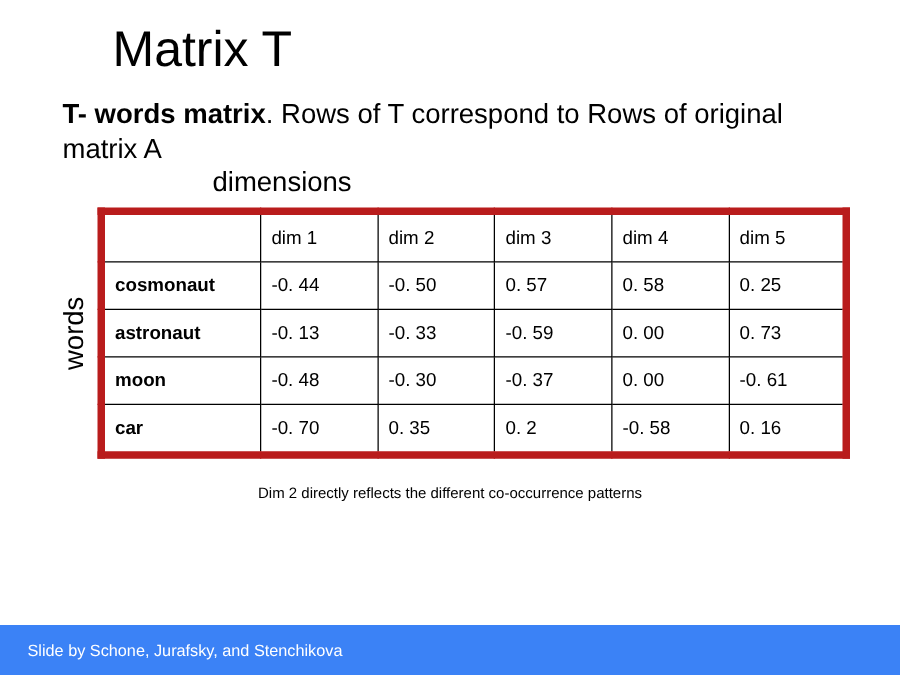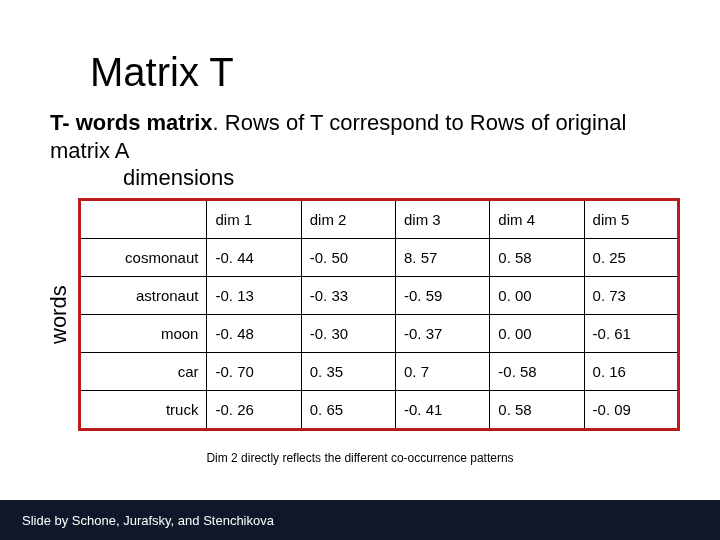--- a/index.html
+++ b/index.html
@@ -1,29 +1,29 @@
 <!DOCTYPE html>
 <html><head>
 <meta charset="utf-8">
 <style>
   * { margin: 0; padding: 0; box-sizing: border-box; }
   html, body { width: 720px; height: 540px; font-family: Verdana, Geneva, sans-serif; background: #fff; overflow: hidden; }
   .slide { position: relative; width: 720px; height: 540px; padding: 18px 40px 0 40px; }
-  .title { font-size: 40px; font-weight: 400; margin-left: 50px; margin-bottom: 14px; color: #000; margin-top: 32px; }
+  .title { font-size: 40px; font-weight: 400; margin-left: 50px; margin-bottom: 14px; color: #000; }
   .desc { font-size: 22px; line-height: 1.25; margin-left: 10px; margin-bottom: 6px; }
   .desc .bold { font-weight: 700; }
-  .desc .dim-line { display: block; margin-left: 73px; }
+  .desc .dim-line { display: block; margin-left: 120px; }
   .content-row { display: flex; align-items: stretch; margin-top: 2px; }
   .side-label { writing-mode: vertical-rl; transform: rotate(180deg); font-size: 22px; text-align: center; padding: 0 6px; }
-  table { border-collapse: collapse; width: 620px; border: 3px solid #b91c1c; }
+  table { border-collapse: collapse; width: 620px; border: 6px solid #b91c1c; }
   td, th { border: 1px solid #000; padding: 10px 8px; font-size: 15px; text-align: left; font-weight: 400; }
-  th.row-head { font-weight: 400; width: 130px; text-align: right; }
+  th.row-head { font-weight: 700; width: 130px; }
   td.num { width: 98px; }
   .note { font-size: 12px; margin-top: 20px; text-align: center; }
-  .footer { position: absolute; left: 0; bottom: 0; width: 720px; height: 40px; background: #0f172a; color: #fff; font-size: 13px; display: flex; align-items: center; padding-left: 22px; }
+  .footer { position: absolute; left: 0; bottom: 0; width: 720px; height: 40px; background: #3b82f6; color: #fff; font-size: 13px; display: flex; align-items: center; padding-left: 22px; }
 </style>
 </head>
 <body>
 
 <div class="slide">
   <div class="title">Matrix T</div>
   <div class="desc">
     <span class="bold">T- words matrix</span><span>. Rows of T correspond to Rows of  original matrix A</span>
     <span class="dim-line">dimensions</span>
   </div>
@@ -37,21 +37,21 @@
         <td>dim 1</td>
         <td>dim 2</td>
         <td>dim 3</td>
         <td>dim 4</td>
         <td>dim 5</td>
       </tr>
       <tr>
         <th class="row-head">cosmonaut</th>
         <td class="num">-0. 44</td>
         <td class="num">-0. 50</td>
-        <td class="num">8. 57</td>
+        <td class="num">0. 57</td>
         <td class="num">0. 58</td>
         <td class="num">0. 25</td>
       </tr>
       <tr>
         <th class="row-head">astronaut</th>
         <td class="num">-0. 13</td>
         <td class="num">-0. 33</td>
         <td class="num">-0. 59</td>
         <td class="num">0. 00</td>
         <td class="num">0. 73</td>
@@ -61,31 +61,23 @@
         <td class="num">-0. 48</td>
         <td class="num">-0. 30</td>
         <td class="num">-0. 37</td>
         <td class="num">0. 00</td>
         <td class="num">-0. 61</td>
       </tr>
       <tr>
         <th class="row-head">car</th>
         <td class="num">-0. 70</td>
         <td class="num">0. 35</td>
-        <td class="num">0. 7</td>
+        <td class="num">0. 2</td>
         <td class="num">-0. 58</td>
         <td class="num">0. 16</td>
-      </tr>
-      <tr>
-        <th class="row-head">truck</th>
-        <td class="num">-0. 26</td>
-        <td class="num">0. 65</td>
-        <td class="num">-0. 41</td>
-        <td class="num">0. 58</td>
-        <td class="num">-0. 09</td>
       </tr>
     </tbody>
       </table>
   </div>
 
   <div class="note">Dim 2 directly reflects the different co-occurrence patterns</div>
 
   <div class="footer">
     <span>Slide by Schone, Jurafsky, and Stenchikova</span>
   </div>

